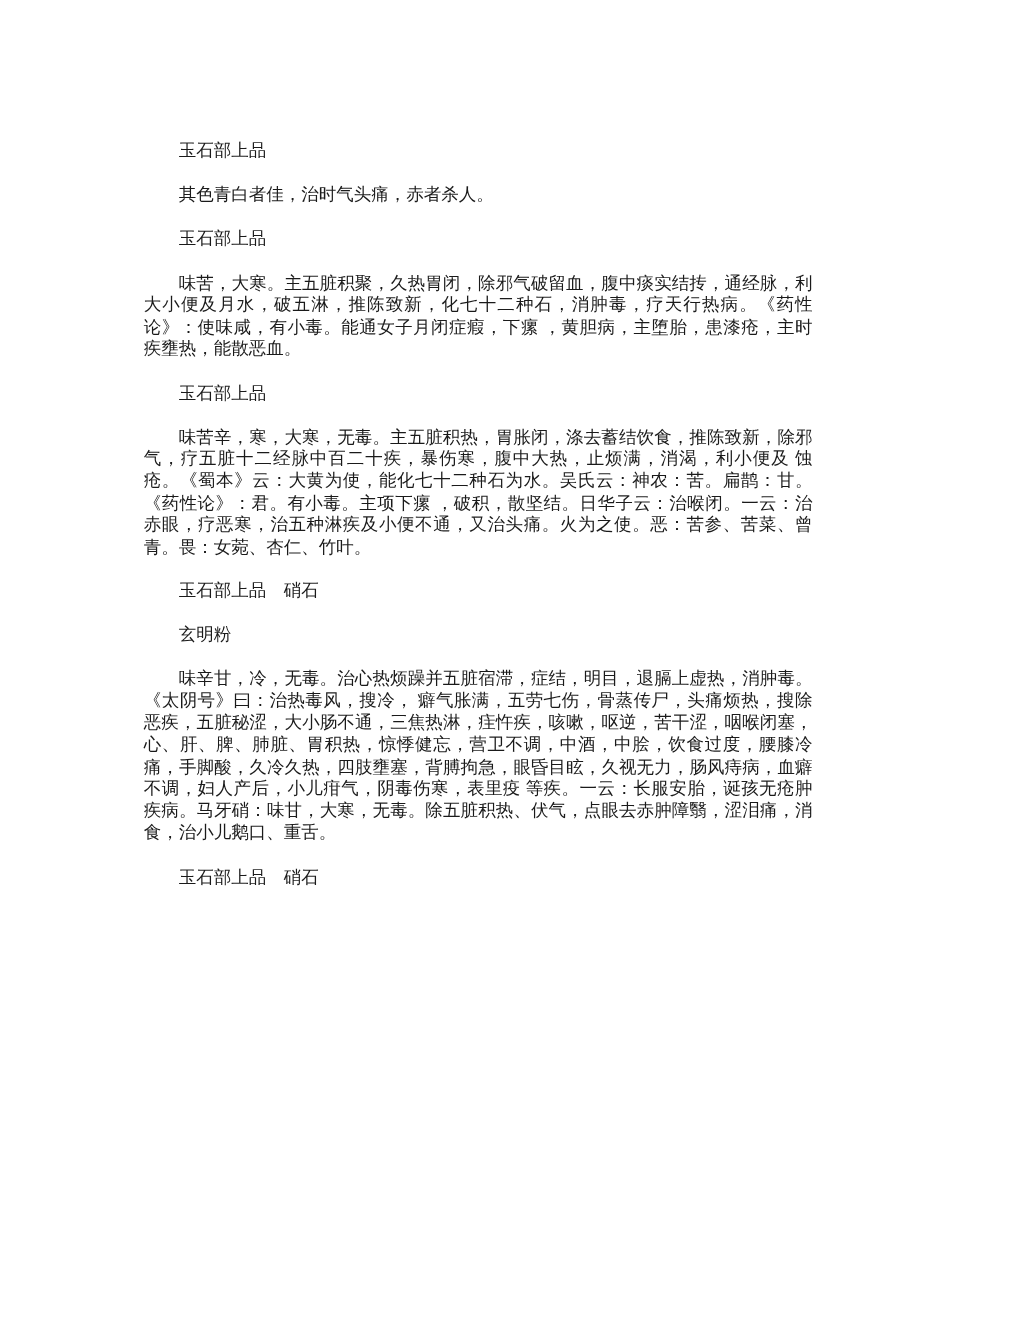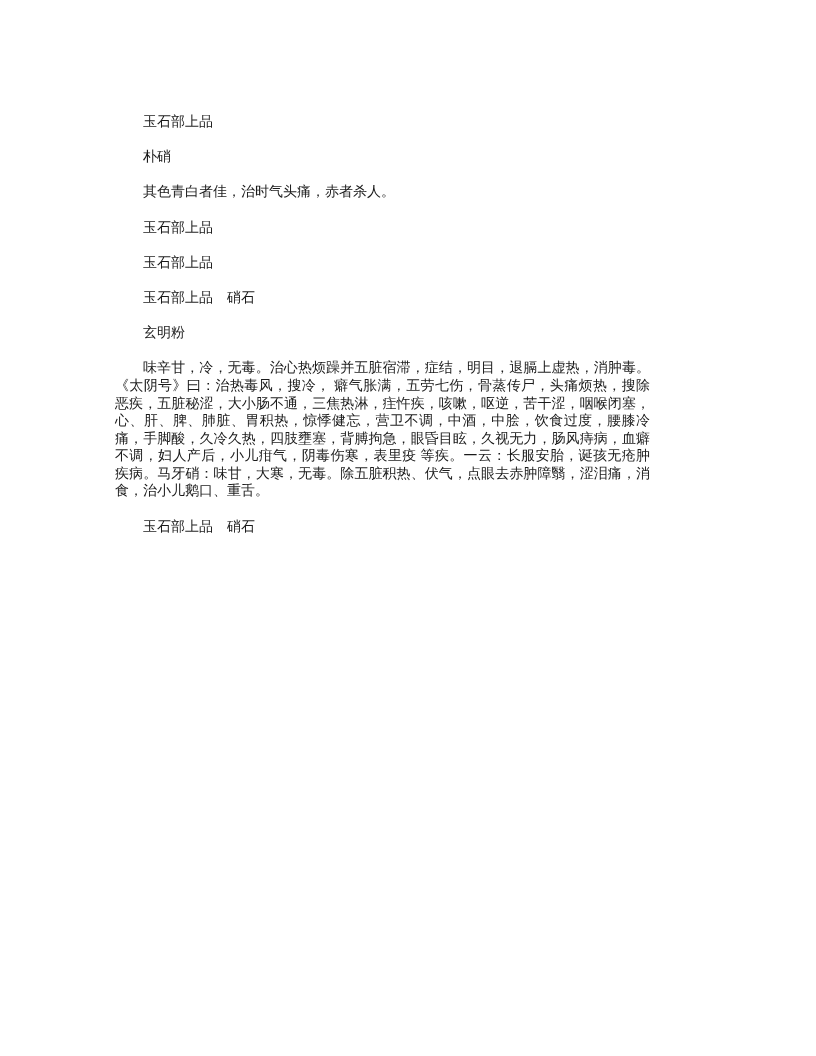--- a/index.html
+++ b/index.html
@@ -31,21 +31,22 @@
   }
   .block.para {
     text-align: justify;
   }
 </style>
 </head>
 <body>
 
 <div class="page">
     <div class="block category">玉石部上品</div>
-    <div class="block title">朴硝</div>
     <div class="block para">其色青白者佳，治时气头痛，赤者杀人。</div>
     <div class="block category">玉石部上品</div>
+    <div class="block para">味苦，大寒。主五脏积聚，久热胃闭，除邪气破留血，腹中痰实结抟，通经脉，利大小便及月水，破五淋，推陈致新，化七十二种石，消肿毒，疗天行热病。《药性论》：使味咸，有小毒。能通女子月闭症瘕，下瘰 ，黄胆病，主堕胎，患漆疮，主时疾壅热，能散恶血。</div>
     <div class="block category">玉石部上品</div>
+    <div class="block para">味苦辛，寒，大寒，无毒。主五脏积热，胃胀闭，涤去蓄结饮食，推陈致新，除邪气，疗五脏十二经脉中百二十疾，暴伤寒，腹中大热，止烦满，消渴，利小便及 蚀疮。《蜀本》云：大黄为使，能化七十二种石为水。吴氏云：神农：苦。扁鹊：甘。《药性论》：君。有小毒。主项下瘰 ，破积，散坚结。日华子云：治喉闭。一云：治赤眼，疗恶寒，治五种淋疾及小便不通，又治头痛。火为之使。恶：苦参、苦菜、曾青。畏：女菀、杏仁、竹叶。</div>
     <div class="block category">玉石部上品　硝石</div>
     <div class="block title">玄明粉</div>
     <div class="block para">味辛甘，冷，无毒。治心热烦躁并五脏宿滞，症结，明目，退膈上虚热，消肿毒。《太阴号》曰：治热毒风，搜冷， 癖气胀满，五劳七伤，骨蒸传尸，头痛烦热，搜除恶疾，五脏秘涩，大小肠不通，三焦热淋，疰忤疾，咳嗽，呕逆，苦干涩，咽喉闭塞，心、肝、脾、肺脏、胃积热，惊悸健忘，营卫不调，中酒，中脍，饮食过度，腰膝冷痛，手脚酸，久冷久热，四肢壅塞，背膊拘急，眼昏目眩，久视无力，肠风痔病，血癖不调，妇人产后，小儿疳气，阴毒伤寒，表里疫 等疾。一云：长服安胎，诞孩无疮肿疾病。马牙硝：味甘，大寒，无毒。除五脏积热、伏气，点眼去赤肿障翳，涩泪痛，消食，治小儿鹅口、重舌。</div>
     <div class="block category">玉石部上品　硝石</div>
   </div>
 
 </body></html>

